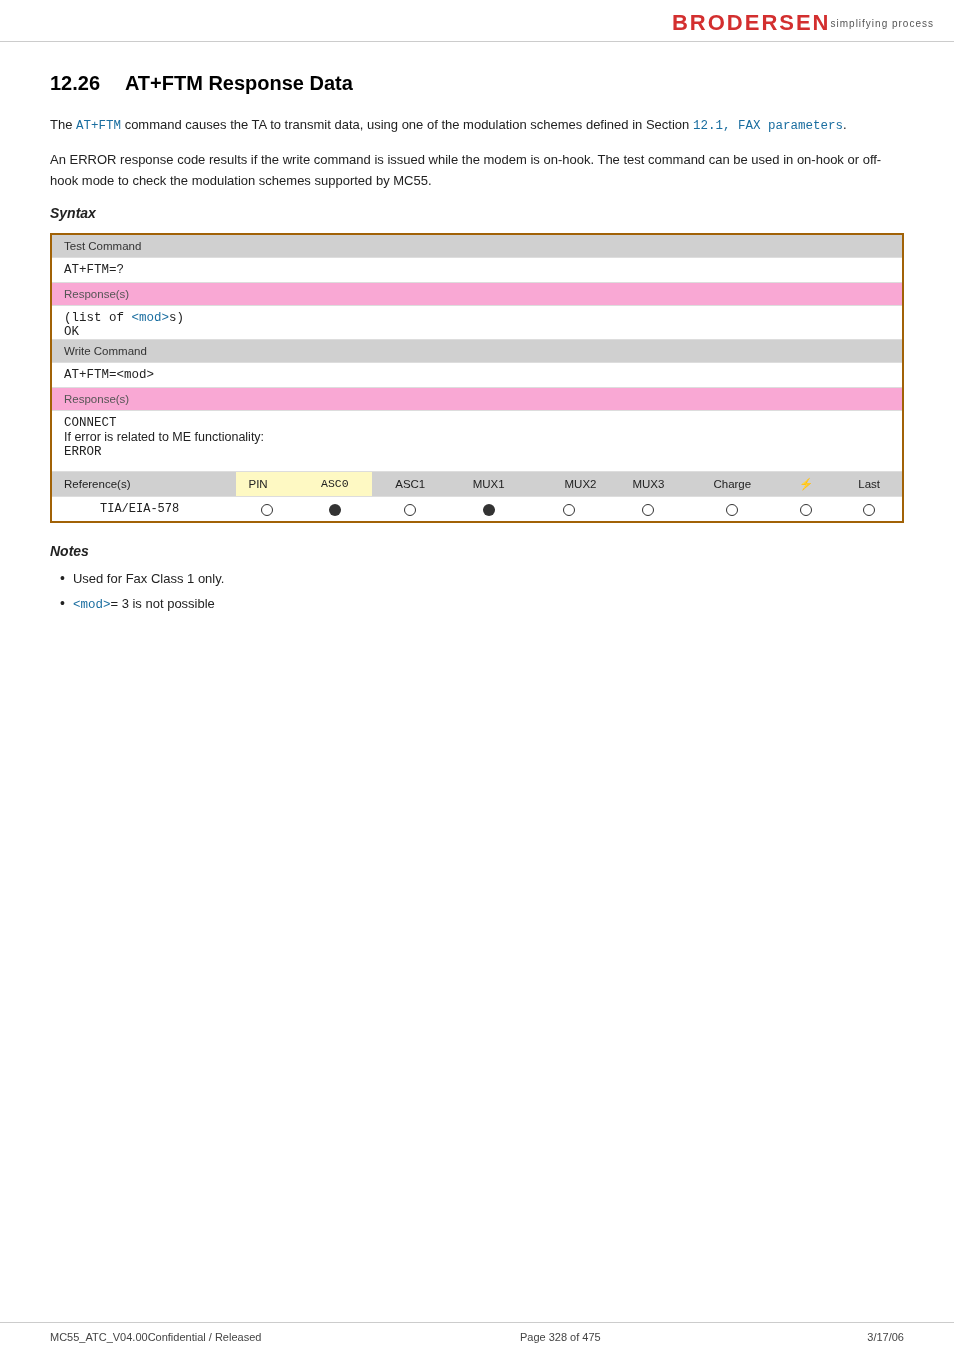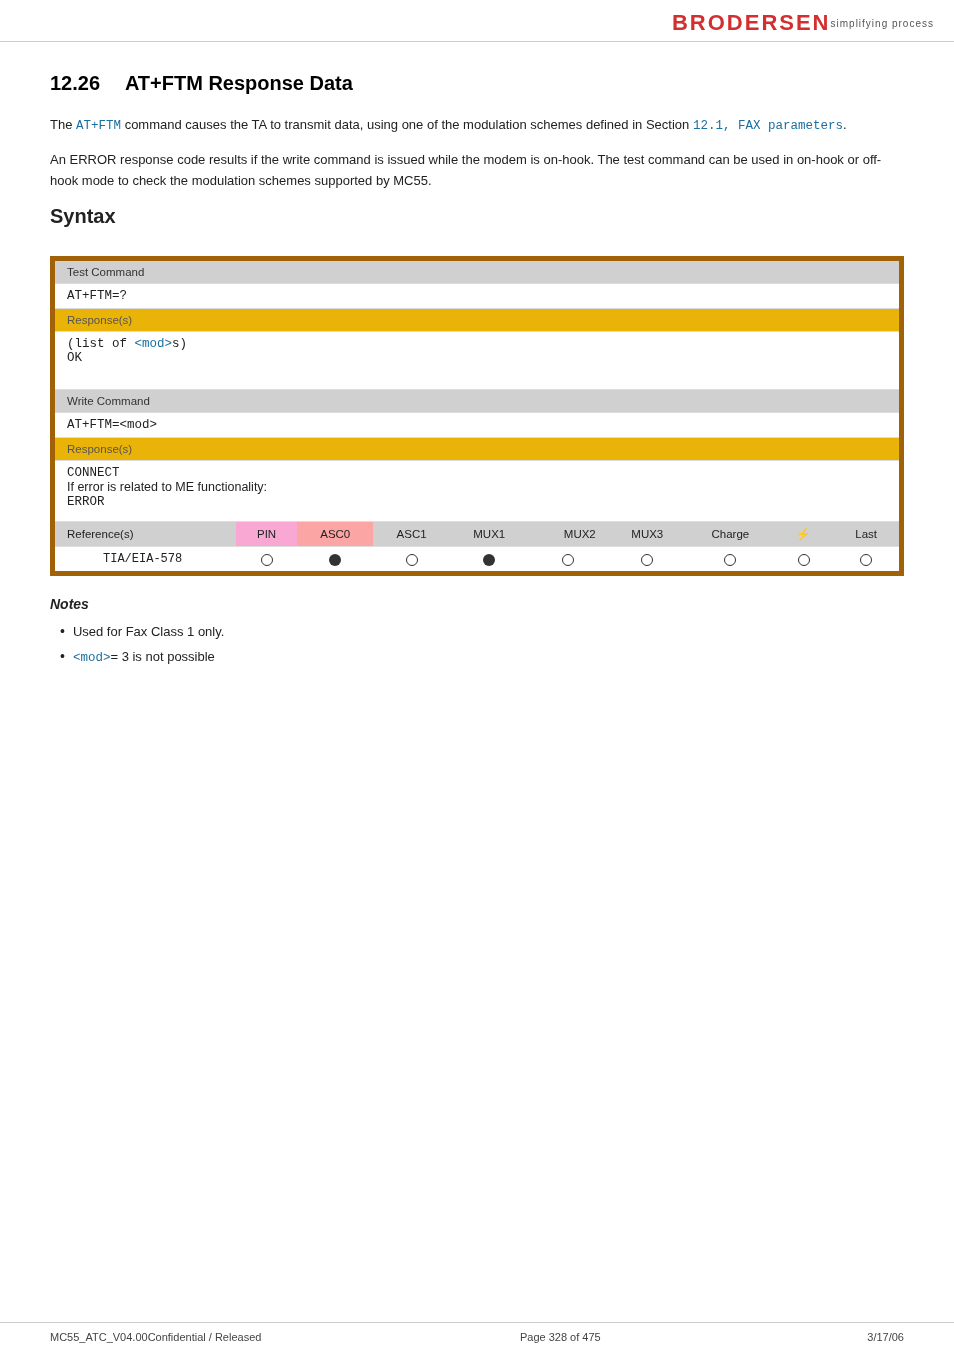--- a/index.html
+++ b/index.html
@@ -63,23 +63,24 @@
 
     
     .code-inline {
       font-family: 'Courier New', monospace;
       color: #1a6ea0;
       font-size: 12.5px;
     }
 
     
     .syntax-heading {
-      font-size: 20px;
+      font-size: 14px;
       font-weight: bold;
-      margin-bottom: 28px;
+      font-style: italic;
+      margin-bottom: 12px;
       margin-top: 10px;
     }
 
     
     .circle {
       display: inline-block;
       width: 12px;
       height: 12px;
       border-radius: 50%;
       border: 1.5px solid #333;
@@ -156,39 +157,39 @@
       align-items: center;
     }
 
     .footer-right {
       align-items: flex-start;
       margin-left: 8px;
     }
 
     
     .full-table {
-      border: 5px solid #a16207;
+      border: 2px solid #a16207;
       width: 100%;
       margin-bottom: 10px;
     }
 
     .full-table-row {
       border-bottom: 1px solid #ddd;
     }
     .full-table-row:last-child {
       border-bottom: none;
     }
 
     .cell-content {
       padding: 5px 12px;
       font-size: 12.5px;
     }
 
     .bg-gray { background: #d0d0d0; }
-    .bg-light { background: #eab308; }
+    .bg-light { background: #f9a8d4; }
     .bg-white { background: #fff; }
   </style>
 </head>
 <body>
 
 <div class="header">
   <div class="logo-container">
     <div class="logo-text">BRODERSEN</div>
     <div class="logo-sub">simplifying process</div>
   </div>
@@ -216,21 +217,21 @@
         <tr class="full-table-row">
       <td colspan="10" class="cell-content bg-gray" style="font-size:11.5px; color:#333;">Test Command</td>
     </tr>
     <tr class="full-table-row">
       <td colspan="10" class="cell-content bg-white" style="font-family:'Courier New',monospace;">AT+FTM=?</td>
     </tr>
     <tr class="full-table-row">
       <td colspan="10" class="cell-content bg-light" style="font-size:11.5px; color:#555;">Response(s)</td>
     </tr>
     <tr class="full-table-row">
-      <td colspan="10" class="cell-content bg-white" style="font-family:'Courier New',monospace; padding-bottom:24px;">
+      <td colspan="10" class="cell-content bg-white" style="font-family:'Courier New',monospace; padding-bottom:0;">
         (list of <span class="code-inline">&lt;mod&gt;</span>s)<br>OK
       </td>
     </tr>
 
     <tr class="full-table-row">
       <td colspan="10" class="cell-content bg-gray" style="font-size:11.5px; color:#333;">Write Command</td>
     </tr>
     <tr class="full-table-row">
       <td colspan="10" class="cell-content bg-white" style="font-family:'Courier New',monospace;">
         AT+FTM=&lt;mod&gt;
@@ -242,22 +243,22 @@
     <tr class="full-table-row">
       <td colspan="10" class="cell-content bg-white" style="font-family:'Courier New',monospace; padding-bottom:12px;">
         CONNECT<br>
         <span style="font-family:Arial,sans-serif; font-size:12.5px;">If error is related to ME functionality:</span><br>
         ERROR
       </td>
     </tr>
 
     <tr class="full-table-row bg-gray" style="background:#d0d0d0;">
       <td class="cell-content" style="font-size:11.5px; width:130px; background:#d0d0d0;">Reference(s)</td>
-      <td class="cell-content col-pin" style="font-size:11.5px; text-align:center; background:#f9a8d4;">PIN</td>
-      <td class="cell-content col-asc0" style="font-size:11.5px; text-align:center; background:#fca5a5;">ASC0</td>
+      <td class="cell-content col-pin" style="font-size:11.5px; text-align:left; background:#fef9c3;">PIN</td>
+      <td class="cell-content col-asc0" style="font-size:11.5px; text-align:center; background:#fef9c3;font-family:Liberation Mono, monospace;">ASC0</td>
       <td class="cell-content col-asc1" style="font-size:11.5px; text-align:center; background:#d0d0d0;">ASC1</td>
       <td class="cell-content col-mux1" style="font-size:11.5px; text-align:center; background:#d0d0d0;">MUX1</td>
       <td class="cell-content col-mux2" style="font-size:11.5px; text-align:right; background:#d0d0d0;">MUX2</td>
       <td class="cell-content col-mux3" style="font-size:11.5px; text-align:center; background:#d0d0d0;">MUX3</td>
       <td class="cell-content col-charge" style="font-size:11.5px; text-align:center; background:#d0d0d0;">Charge</td>
       <td class="cell-content col-special" style="font-size:11.5px; text-align:center; background:#d0d0d0;">⚡</td>
       <td class="cell-content col-last" style="font-size:11.5px; text-align:center; background:#d0d0d0;">Last</td>
     </tr>
 
     <tr class="full-table-row">

